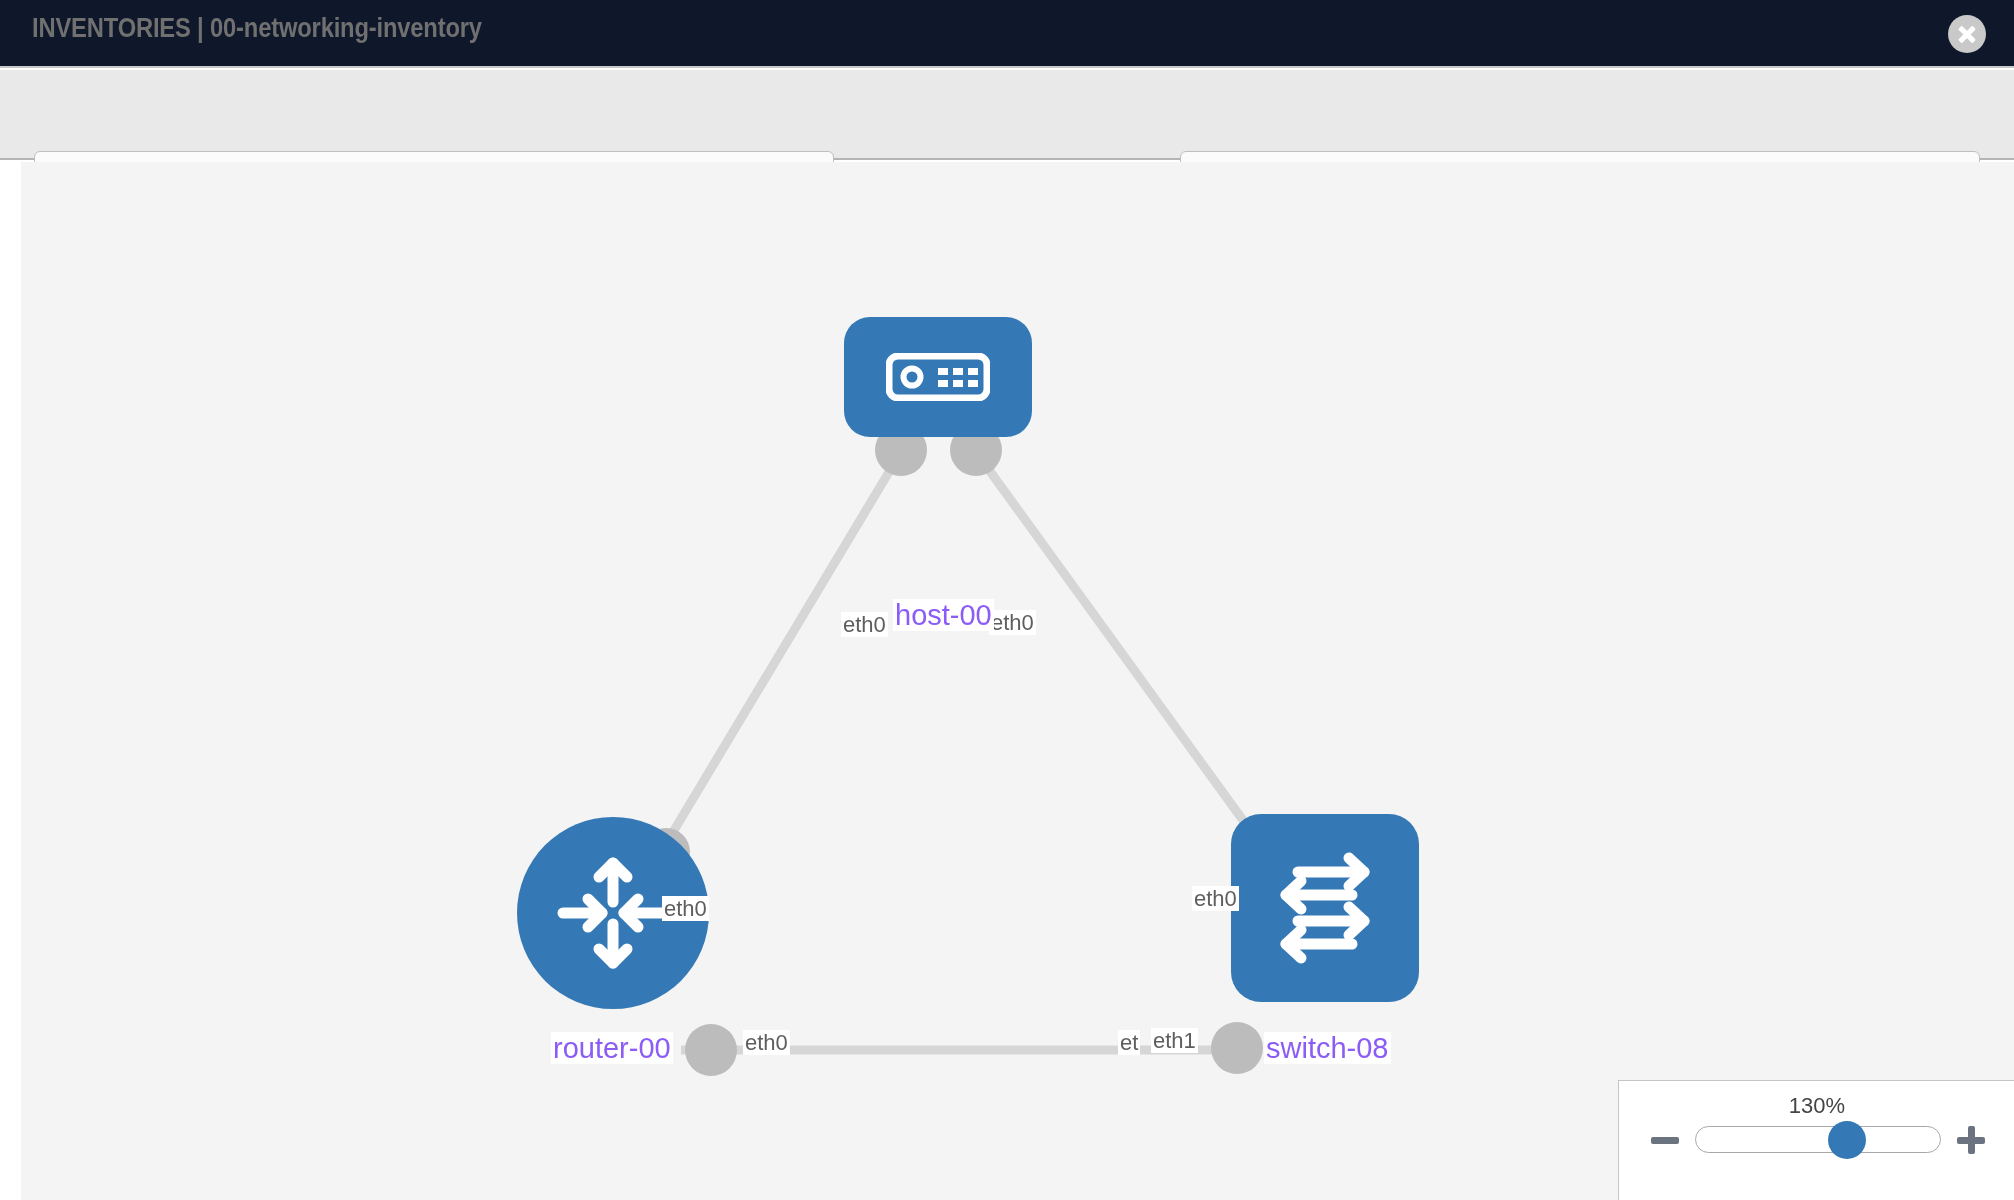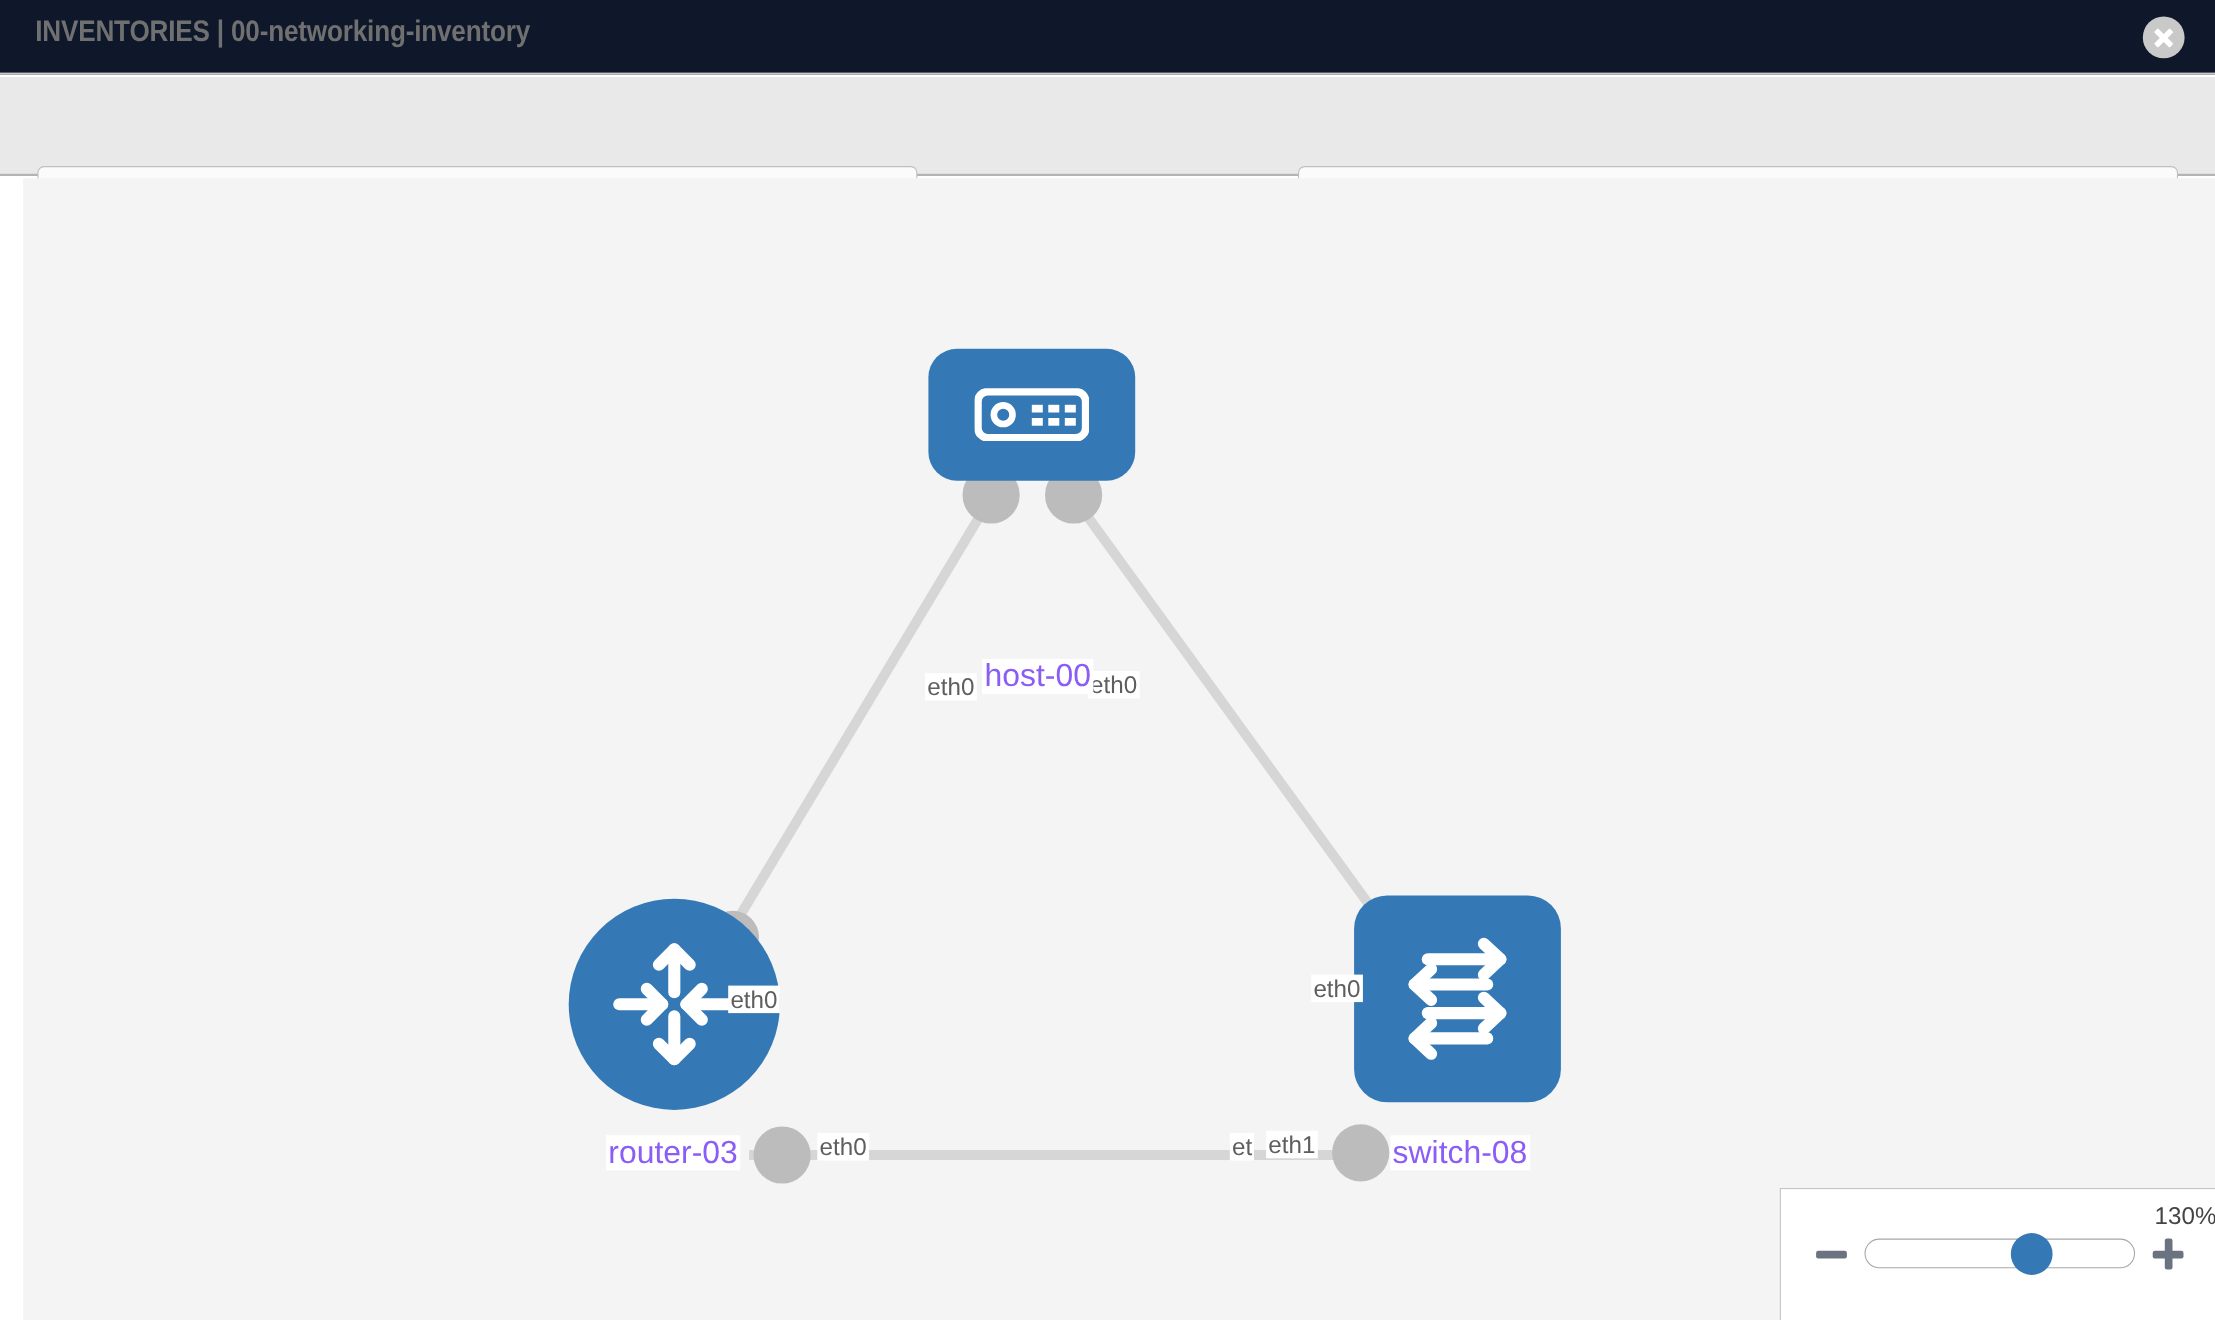--- a/index.html
+++ b/index.html
@@ -193,21 +193,21 @@
     left: 1618px; top: 1080px;
     width: 396px; height: 120px;
     background: #ffffff;
     border-left: 1px solid #c4c4c4;
     border-top: 1px solid #c4c4c4;
   }
   .zoom-value {
     position: absolute;
     left: 0; top: 12px;
     width: 396px;
-    text-align: right;
+    text-align: center;
     font-size: 22px;
     color: #444444;
     user-select: none;
   }
   .zoom-minus, .zoom-plus {
     position: absolute;
     top: 42px;
     width: 34px; height: 34px;
     cursor: pointer;
   }
@@ -361,21 +361,21 @@
 
     <div class="if-label" id="if-host-left">eth0</div>
     <div class="if-label" id="if-host-right">eth0</div>
     <div class="if-label" id="if-router-up">eth0</div>
     <div class="if-label" id="if-switch-up">eth0</div>
     <div class="if-label" id="if-router-lan">eth0</div>
     <div class="if-label" id="if-switch-lan1">et</div>
     <div class="if-label" id="if-switch-lan2">eth1</div>
 
     <div class="node-label" id="label-host">host-00</div>
-    <div class="node-label" id="label-router">router-03</div>
+    <div class="node-label" id="label-router">router-00</div>
     <div class="node-label" id="label-switch">switch-08</div>
   </div>
 
   <div class="zoom-panel">
     <div class="zoom-value">130%</div>
     <div class="zoom-minus"></div>
     <div class="zoom-track">
       <div class="zoom-thumb" id="zoom-thumb" style="left: 132.28px;"></div>
     </div>
     <div class="zoom-plus"></div>

